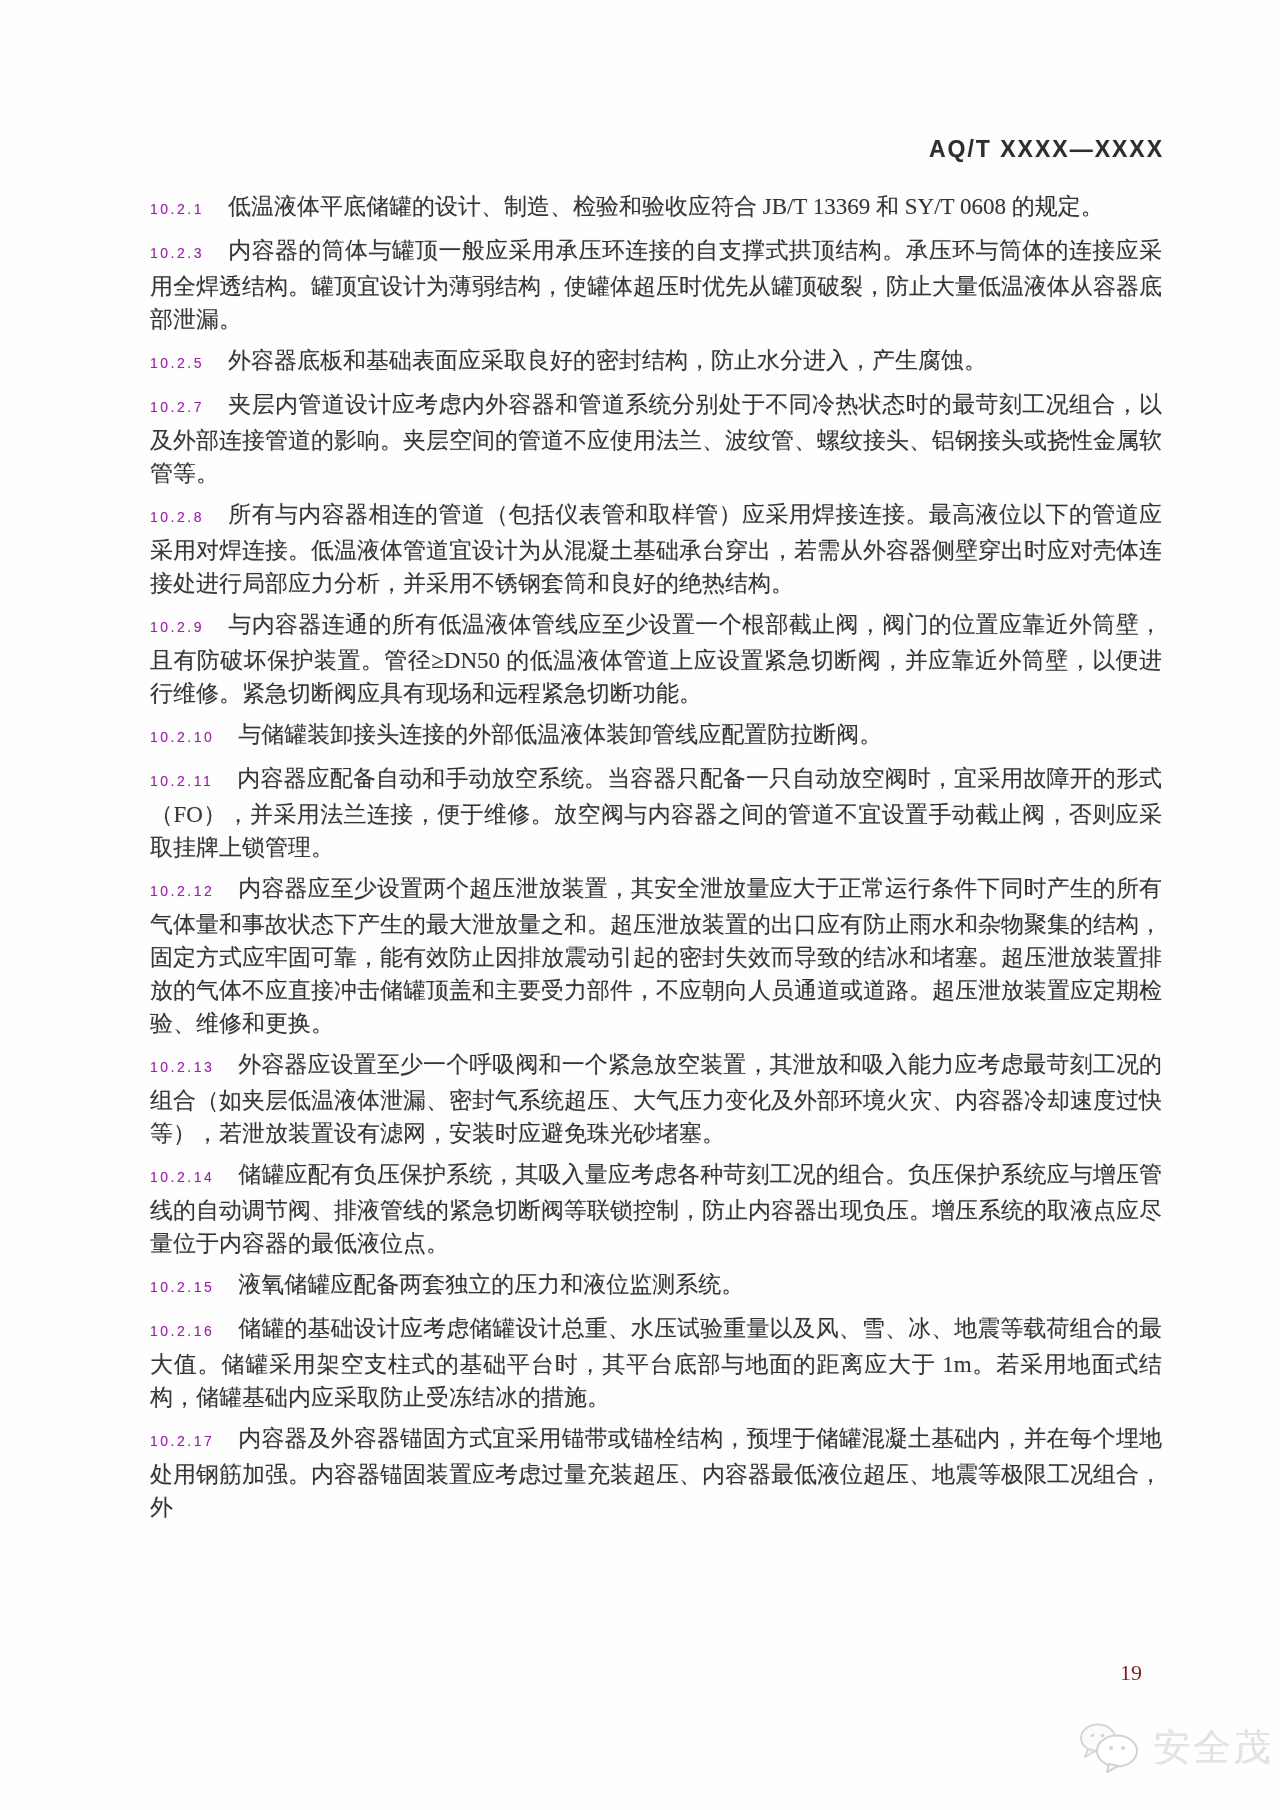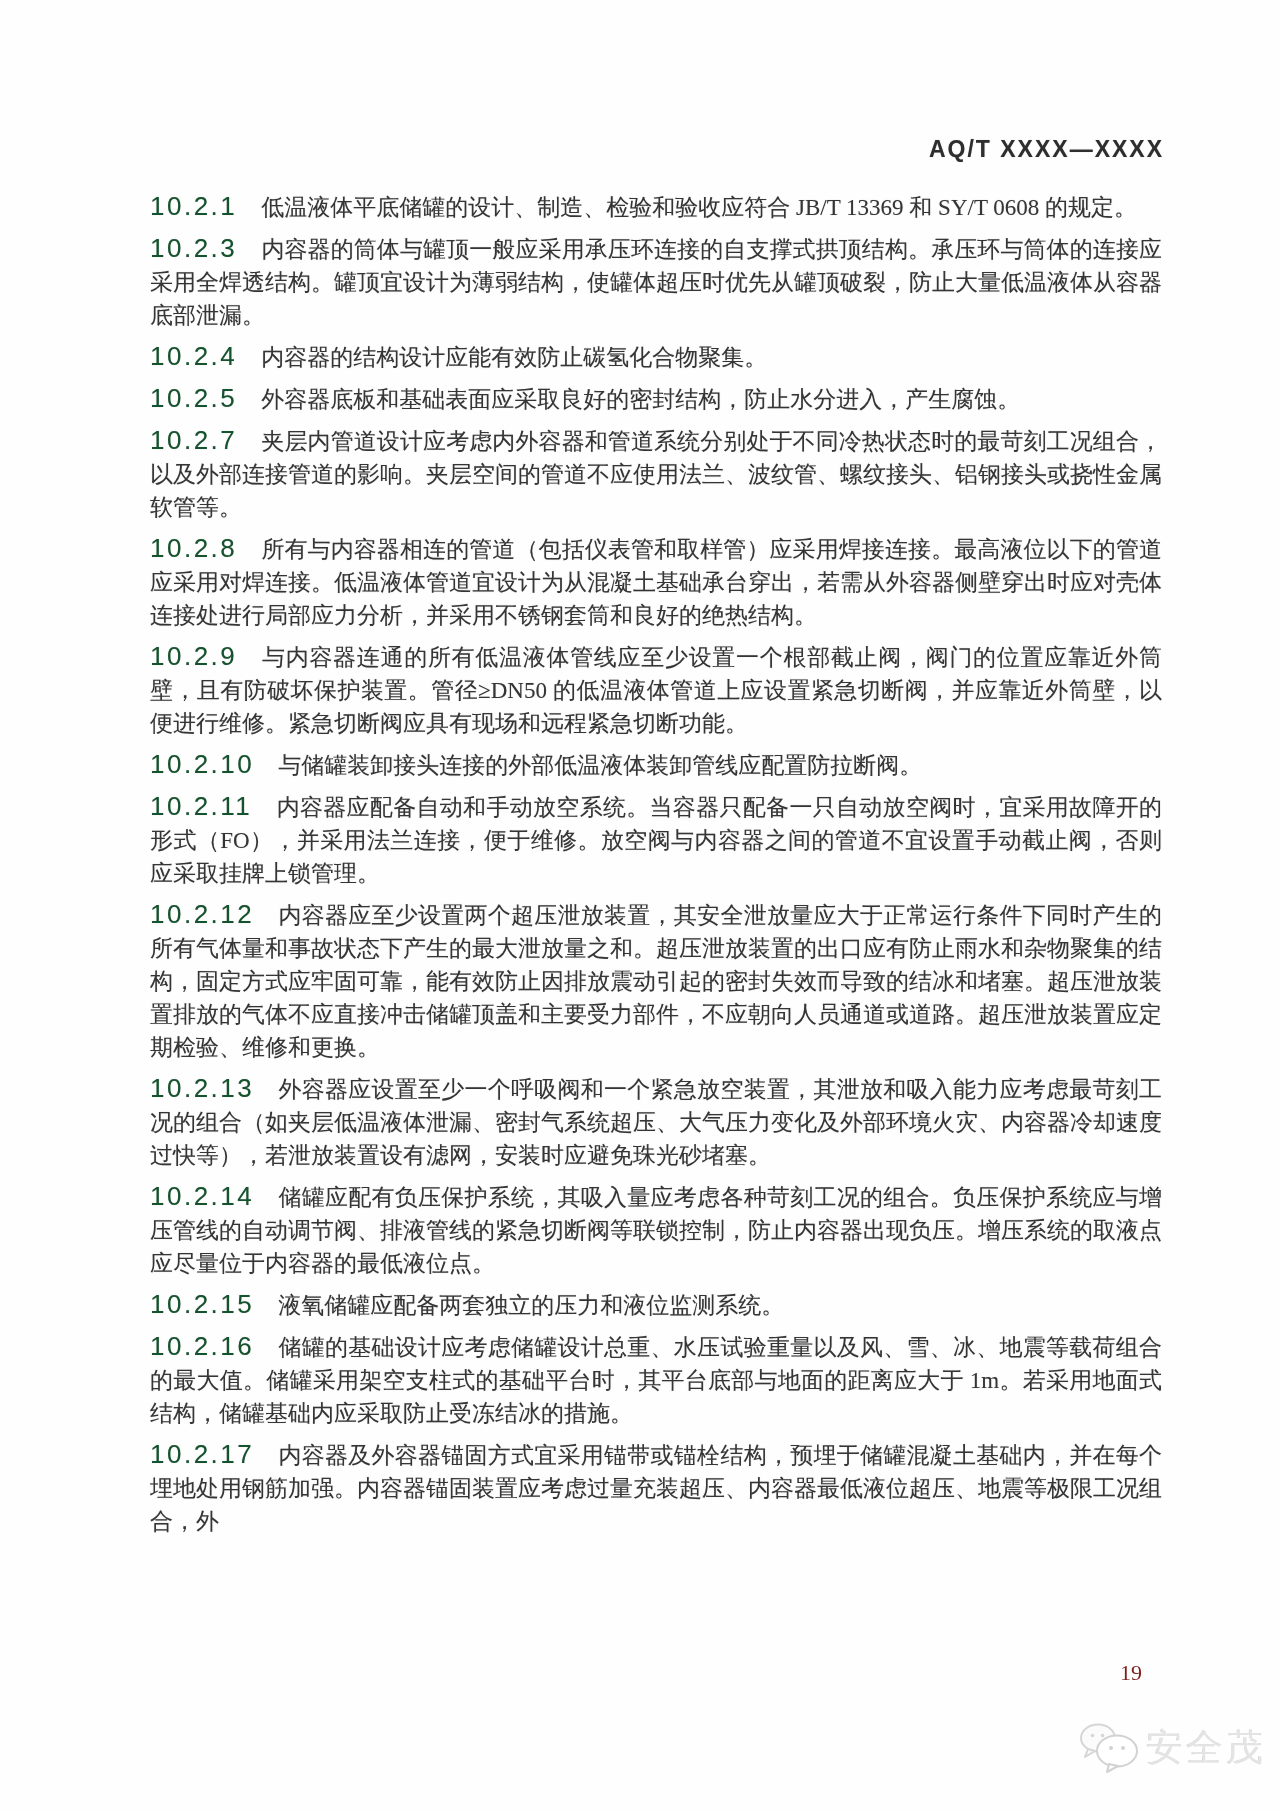--- a/index.html
+++ b/index.html
@@ -38,41 +38,41 @@
     margin: 0 0 8px 0;
     font-size: 23px;
     line-height: 33px;
     text-align: justify;
     text-justify: inter-ideograph;
     color: #353535;
     text-shadow: 0 0 1px rgba(60,60,60,0.30);
   }
   .clause .num {
     font-family: "Liberation Sans", "DejaVu Sans", sans-serif;
-    font-size: 26px;
+    font-size: 14px;
     letter-spacing: 2.5px;
     margin-right: 24px;
-    color: #14532d;
+    color: #a21caf;
     white-space: nowrap;
   }
   .page-number {
     position: absolute;
     top: 1660px;
     right: 138px;
     font-family: "Liberation Serif", "DejaVu Serif", serif;
     font-size: 22px;
     color: #7f1d1d;
   }
   .watermark {
     position: absolute;
     top: 1722px;
     left: 1078px;
     display: flex;
     align-items: center;
-    gap: 6px;
+    gap: 14px;
     user-select: none;
   }
   .wm-icon {
     display: inline-block;
     width: 62px;
     height: 52px;
   }
   .wm-text {
     font-family: "Liberation Sans", "DejaVu Sans", sans-serif;
     font-size: 37px;
@@ -85,21 +85,20 @@
 </head>
 <body>
 
 <div class="page">
 
   <div class="std-header">AQ/T XXXX—XXXX</div>
 
   <div class="body-text">
       <p class="clause"><span class="num">10.2.1</span><span>低温液体平底储罐的设计、制造、检验和验收应符合 JB/T 13369 和 SY/T 0608 的规定。</span></p>
       <p class="clause"><span class="num">10.2.3</span><span>内容器的筒体与罐顶一般应采用承压环连接的自支撑式拱顶结构。承压环与筒体的连接应采用全焊透结构。罐顶宜设计为薄弱结构，使罐体超压时优先从罐顶破裂，防止大量低温液体从容器底部泄漏。</span></p>
-      <p class="clause"><span class="num">10.2.4</span><span>内容器的结构设计应能有效防止碳氢化合物聚集。</span></p>
       <p class="clause"><span class="num">10.2.5</span><span>外容器底板和基础表面应采取良好的密封结构，防止水分进入，产生腐蚀。</span></p>
       <p class="clause"><span class="num">10.2.7</span><span>夹层内管道设计应考虑内外容器和管道系统分别处于不同冷热状态时的最苛刻工况组合，以及外部连接管道的影响。夹层空间的管道不应使用法兰、波纹管、螺纹接头、铝钢接头或挠性金属软管等。</span></p>
       <p class="clause"><span class="num">10.2.8</span><span>所有与内容器相连的管道（包括仪表管和取样管）应采用焊接连接。最高液位以下的管道应采用对焊连接。低温液体管道宜设计为从混凝土基础承台穿出，若需从外容器侧壁穿出时应对壳体连接处进行局部应力分析，并采用不锈钢套筒和良好的绝热结构。</span></p>
       <p class="clause"><span class="num">10.2.9</span><span>与内容器连通的所有低温液体管线应至少设置一个根部截止阀，阀门的位置应靠近外筒壁，且有防破坏保护装置。管径≥DN50 的低温液体管道上应设置紧急切断阀，并应靠近外筒壁，以便进行维修。紧急切断阀应具有现场和远程紧急切断功能。</span></p>
       <p class="clause"><span class="num">10.2.10</span><span>与储罐装卸接头连接的外部低温液体装卸管线应配置防拉断阀。</span></p>
       <p class="clause"><span class="num">10.2.11</span><span>内容器应配备自动和手动放空系统。当容器只配备一只自动放空阀时，宜采用故障开的形式（FO），并采用法兰连接，便于维修。放空阀与内容器之间的管道不宜设置手动截止阀，否则应采取挂牌上锁管理。</span></p>
       <p class="clause"><span class="num">10.2.12</span><span>内容器应至少设置两个超压泄放装置，其安全泄放量应大于正常运行条件下同时产生的所有气体量和事故状态下产生的最大泄放量之和。超压泄放装置的出口应有防止雨水和杂物聚集的结构，固定方式应牢固可靠，能有效防止因排放震动引起的密封失效而导致的结冰和堵塞。超压泄放装置排放的气体不应直接冲击储罐顶盖和主要受力部件，不应朝向人员通道或道路。超压泄放装置应定期检验、维修和更换。</span></p>
       <p class="clause"><span class="num">10.2.13</span><span>外容器应设置至少一个呼吸阀和一个紧急放空装置，其泄放和吸入能力应考虑最苛刻工况的组合（如夹层低温液体泄漏、密封气系统超压、大气压力变化及外部环境火灾、内容器冷却速度过快等），若泄放装置设有滤网，安装时应避免珠光砂堵塞。</span></p>
       <p class="clause"><span class="num">10.2.14</span><span>储罐应配有负压保护系统，其吸入量应考虑各种苛刻工况的组合。负压保护系统应与增压管线的自动调节阀、排液管线的紧急切断阀等联锁控制，防止内容器出现负压。增压系统的取液点应尽量位于内容器的最低液位点。</span></p>
       <p class="clause"><span class="num">10.2.15</span><span>液氧储罐应配备两套独立的压力和液位监测系统。</span></p>

